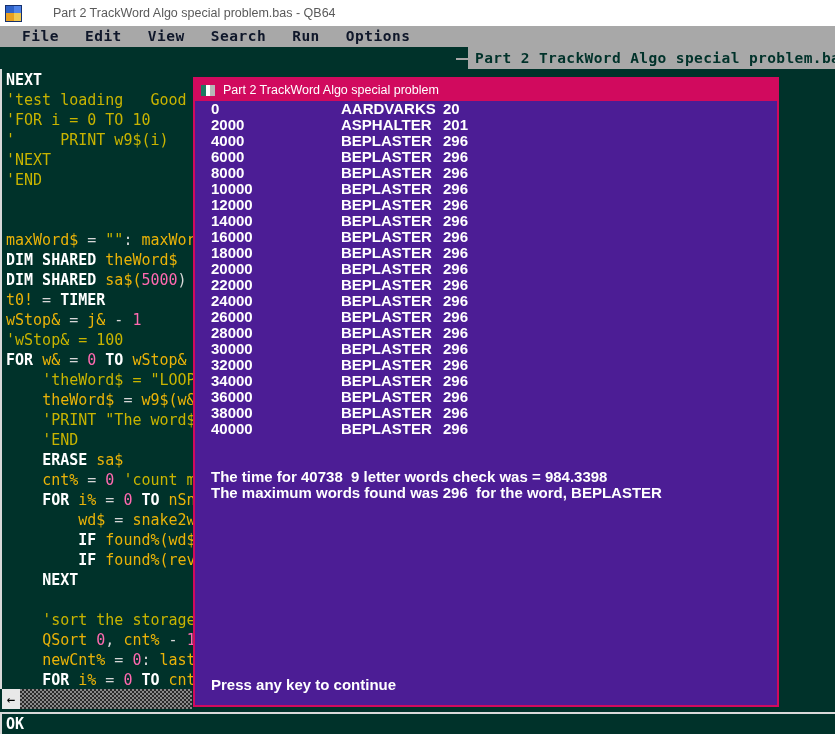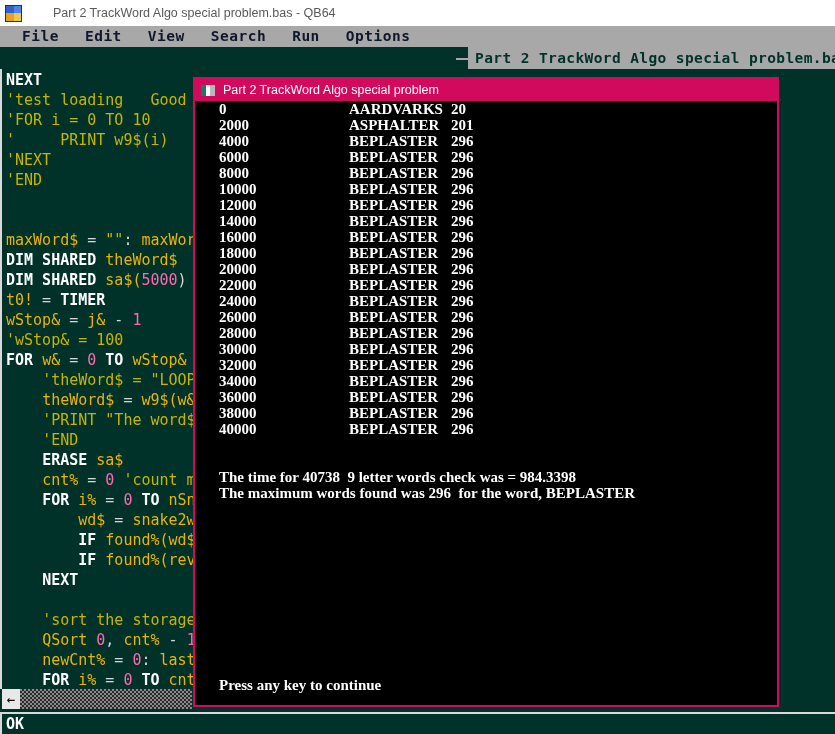--- a/index.html
+++ b/index.html
@@ -191,21 +191,21 @@
     line-height: 18px;
     color: #ffffff;
     font-weight: bold;
   }
 
   
   #console-window {
     position: absolute;
     left: 193px; top: 77px;
     width: 586px; height: 630px;
-    background: #000000;
+    background: #4c1d95;
     border: 2px solid #d10a5e;
     box-sizing: border-box;
     overflow: hidden;
   }
   #console-titlebar {
     position: absolute;
     left: 0; top: 0;
     width: 100%; height: 22px;
     background: #d10a5e;
     display: flex;
@@ -222,25 +222,25 @@
   #console-icon i:nth-child(2){ width: 4px; background:#ffffff; }
   #console-icon i:nth-child(3){ width: 5px; background:#b8b8b8; }
   #console-title-text {
     font-family: "Liberation Sans", sans-serif;
     font-size: 12.5px;
     color: #ffffff;
     white-space: nowrap;
   }
   #console-body {
     position: absolute;
-    left: 12px; top: 22px;
+    left: 4px; top: 22px;
     width: 100%;
     padding-left: 12px;
     box-sizing: border-box;
-    font-family: Liberation Serif, serif;
+    font-family: Liberation Sans, sans-serif;
     font-size: 15px;
     line-height: 16px;
     color: #ffffff;
     font-weight: bold;
     white-space: pre;
   }
   .crow { display: block; height: 16px; }
   .cspacer { display: block; height: 16px; }
   .c-col-a { display: inline-block; width: 130px; }
   .c-col-b { display: inline-block; width: 102px; }

